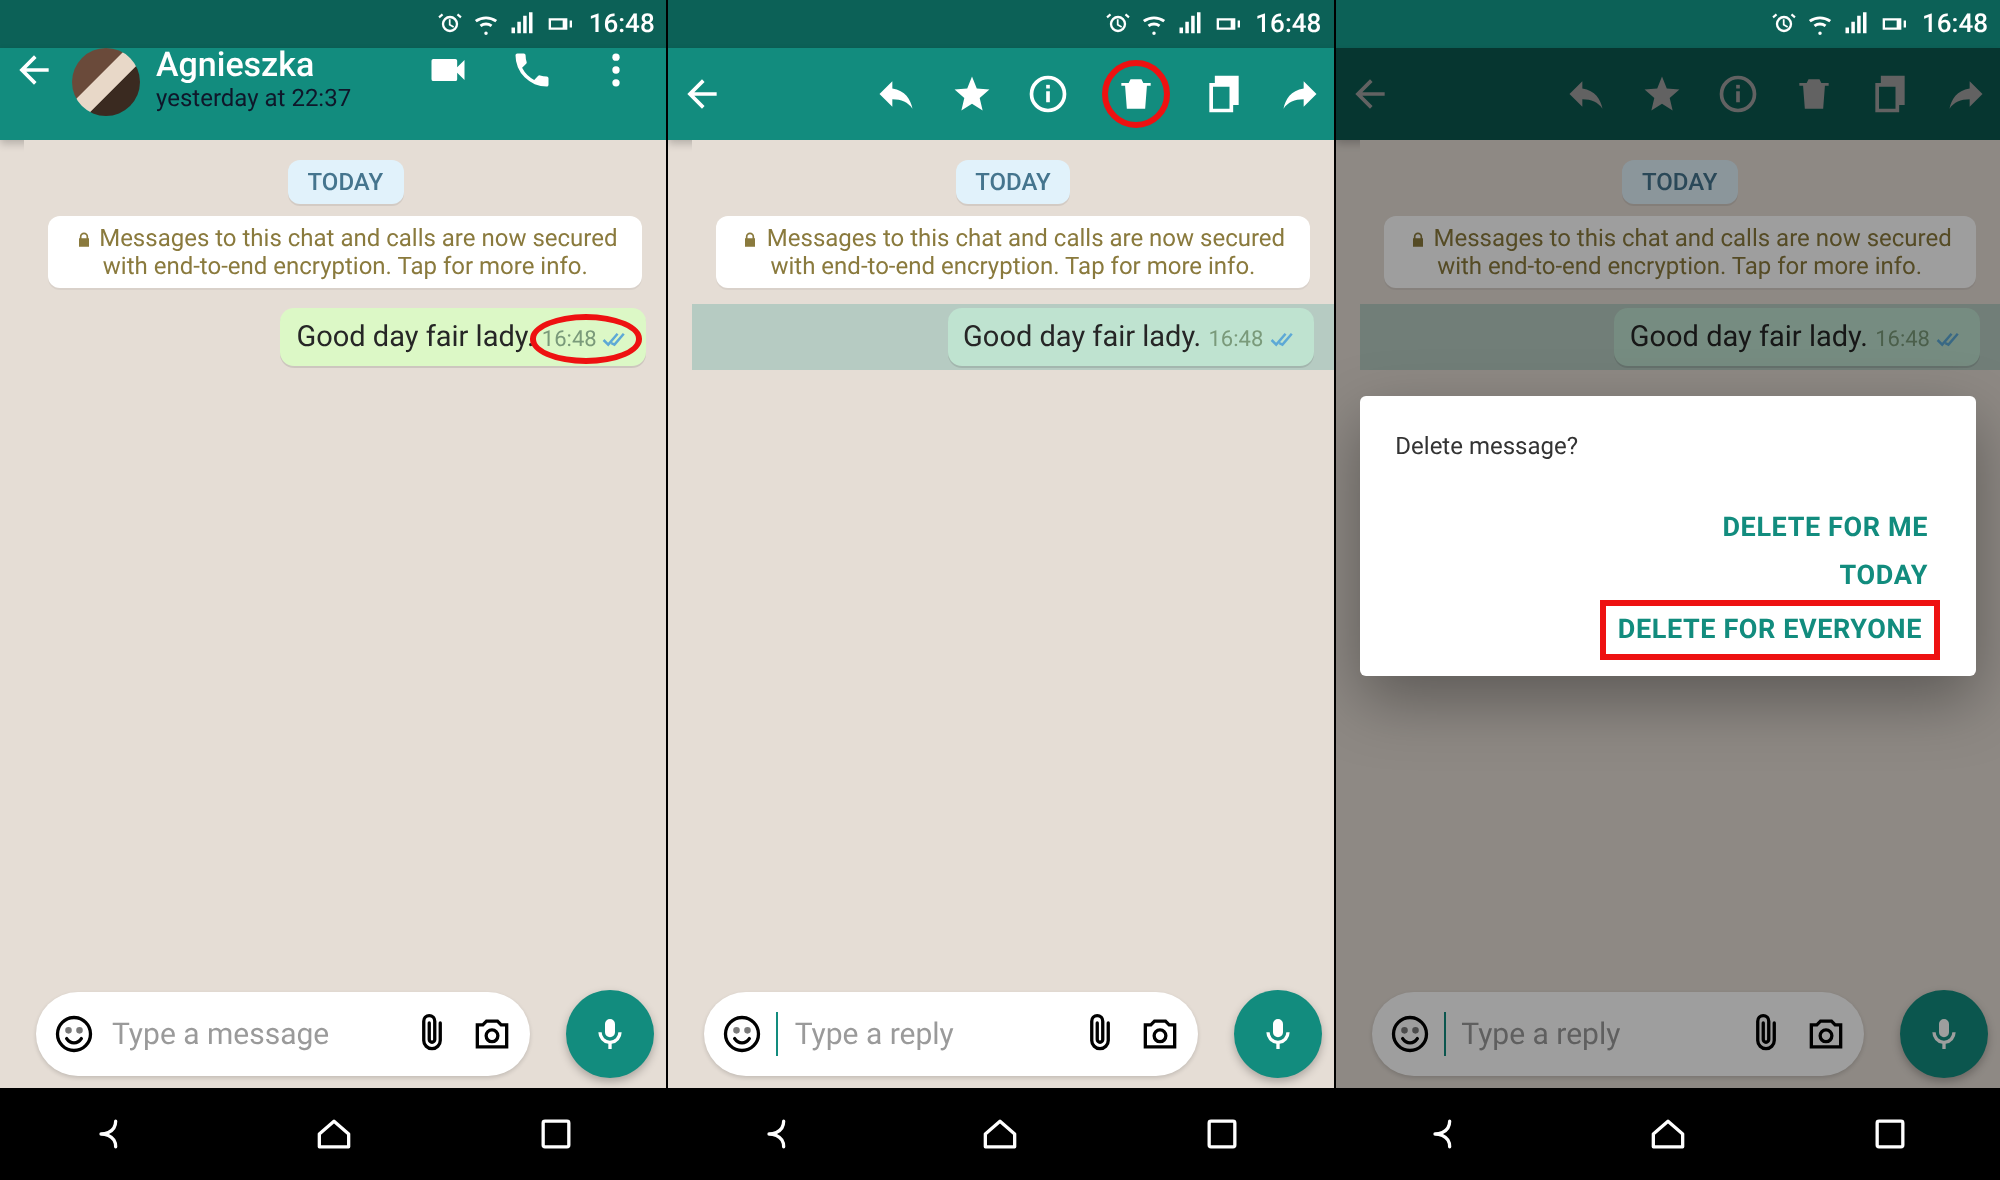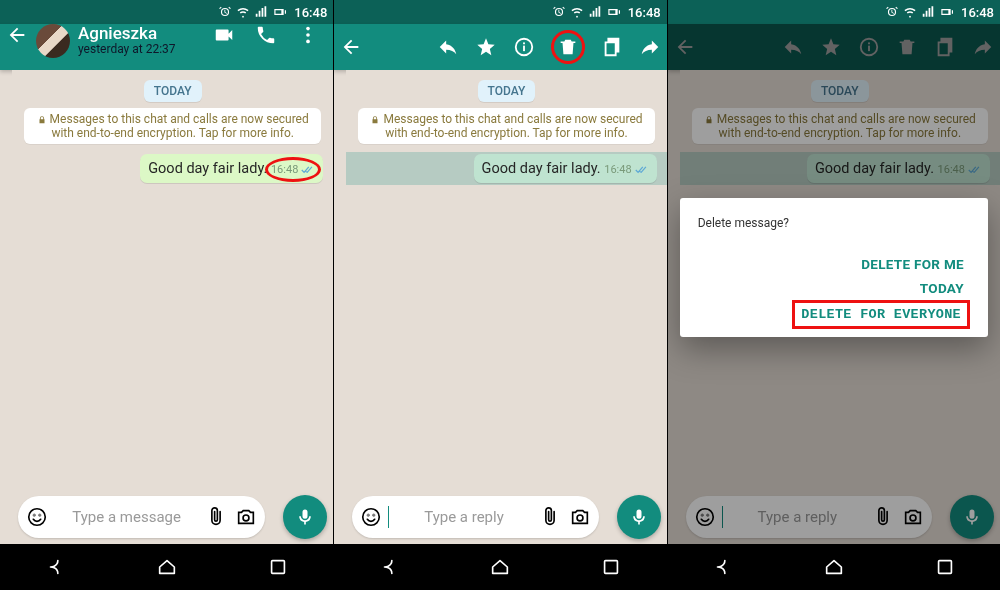--- a/index.html
+++ b/index.html
@@ -33,34 +33,34 @@
   .enc-badge .lock { width:10px; height:10px; fill:#8a7a3d; vertical-align:middle; margin-right:3px;}
   .msg-row { position:relative; display:flex; justify-content:flex-end; padding:2px 10px;text-align:center;}
   .msg-row.selected::before { content:""; position:absolute; inset:0; background:rgba(18,140,126,.22);}
   .bubble { position:relative; background:#dcf8c6; border-radius:7px; padding:6px 8px 6px 8px; max-width:80%; box-shadow:0 1px 0 rgba(0,0,0,.1); font-size:14.5px; color:#262626;}
   .bubble.selected { background:#bfe3d0;}
   .bubble .meta { display:inline-flex; align-items:center; gap:3px; font-size:11px; color:#7a9a7a; }
   .bubble .meta.circled { position:relative; }
   .bubble .meta.circled::after { content:""; position:absolute; left:-6px; right:-6px; top:-6px; bottom:-6px; border:3px solid #e11; border-radius:50%;}
   .ticks { width:14px; height:10px; fill:none; stroke:#5da9d6; stroke-width:1.6;}
   
-  .input-bar { position:absolute; left:12px; right:0; bottom:46px; height:54px; display:flex; align-items:center; gap:18px; padding:6px;text-align:center;}
+  .input-bar { position:absolute; left:12px; right:0; bottom:46px; height:54px; display:flex; align-items:center; gap:18px; padding:6px;}
   .compose { flex:1; background:#fff; border-radius:24px; height:42px; display:flex; align-items:center; padding:0 8px; gap:8px; box-shadow:0 1px 2px rgba(0,0,0,.15);}
   .compose .cicon { width:22px; height:22px; fill:#7a7a7a; cursor:pointer;}
   .compose .placeholder { flex:1; color:#9a9a9a; font-size:15px; }
   .fab { width:44px; height:44px; border-radius:50%; background:#128c7e; display:flex; align-items:center; justify-content:center; box-shadow:0 2px 4px rgba(0,0,0,.25); cursor:pointer;}
   .fab svg { width:20px; height:20px; fill:#fff;}
   
   .nav-bar { position:absolute; left:0; right:0; bottom:0; height:46px; background:#000; display:flex; align-items:center; justify-content:space-around;}
   .nav-bar svg { width:22px; height:22px; fill:none; stroke:#fff; stroke-width:1.8;}
   .dialog { position:absolute; left:12px; right:12px; top:198px; background:#fff; border-radius:3px; box-shadow:0 12px 32px rgba(0,0,0,.35); padding:18px 18px 8px;}
   .dialog .title { font-size:12px; color:#333; margin-bottom:22px;}
   .dialog .opts { display:flex; flex-direction:column; align-items:flex-end; }
   .dialog .opt { color:#128c7e; font-size:13.5px; font-weight:700; letter-spacing:.3px; cursor:pointer; padding:4px 6px;}
-  .dialog .opt.boxed { border:3px solid #e11;font-family:Liberation Mono, monospace;}
+  .dialog .opt.boxed { border:3px solid #e11;}
   .dim-overlay { position:absolute; inset:0; background:rgba(0,0,0,.38); }
 </style>
 </head>
 <body>
 
 <svg width="0" height="0" style="position:absolute">
   <defs>
     <symbol id="i-alarm" viewBox="0 0 24 24">
         <path d="M12 5a7 7 0 1 0 7 7 7 7 0 0 0-7-7zm0 12a5 5 0 1 1 5-5 5 5 0 0 1-5 5zM5 3l-3 2.5 1.2 1.5L6.2 4.5zM19 3l3 2.5-1.2 1.5-3-2.5zM11 8h1.5v4.2l3 1.8-.7 1.2L11 13z"></path>
       </symbol>

